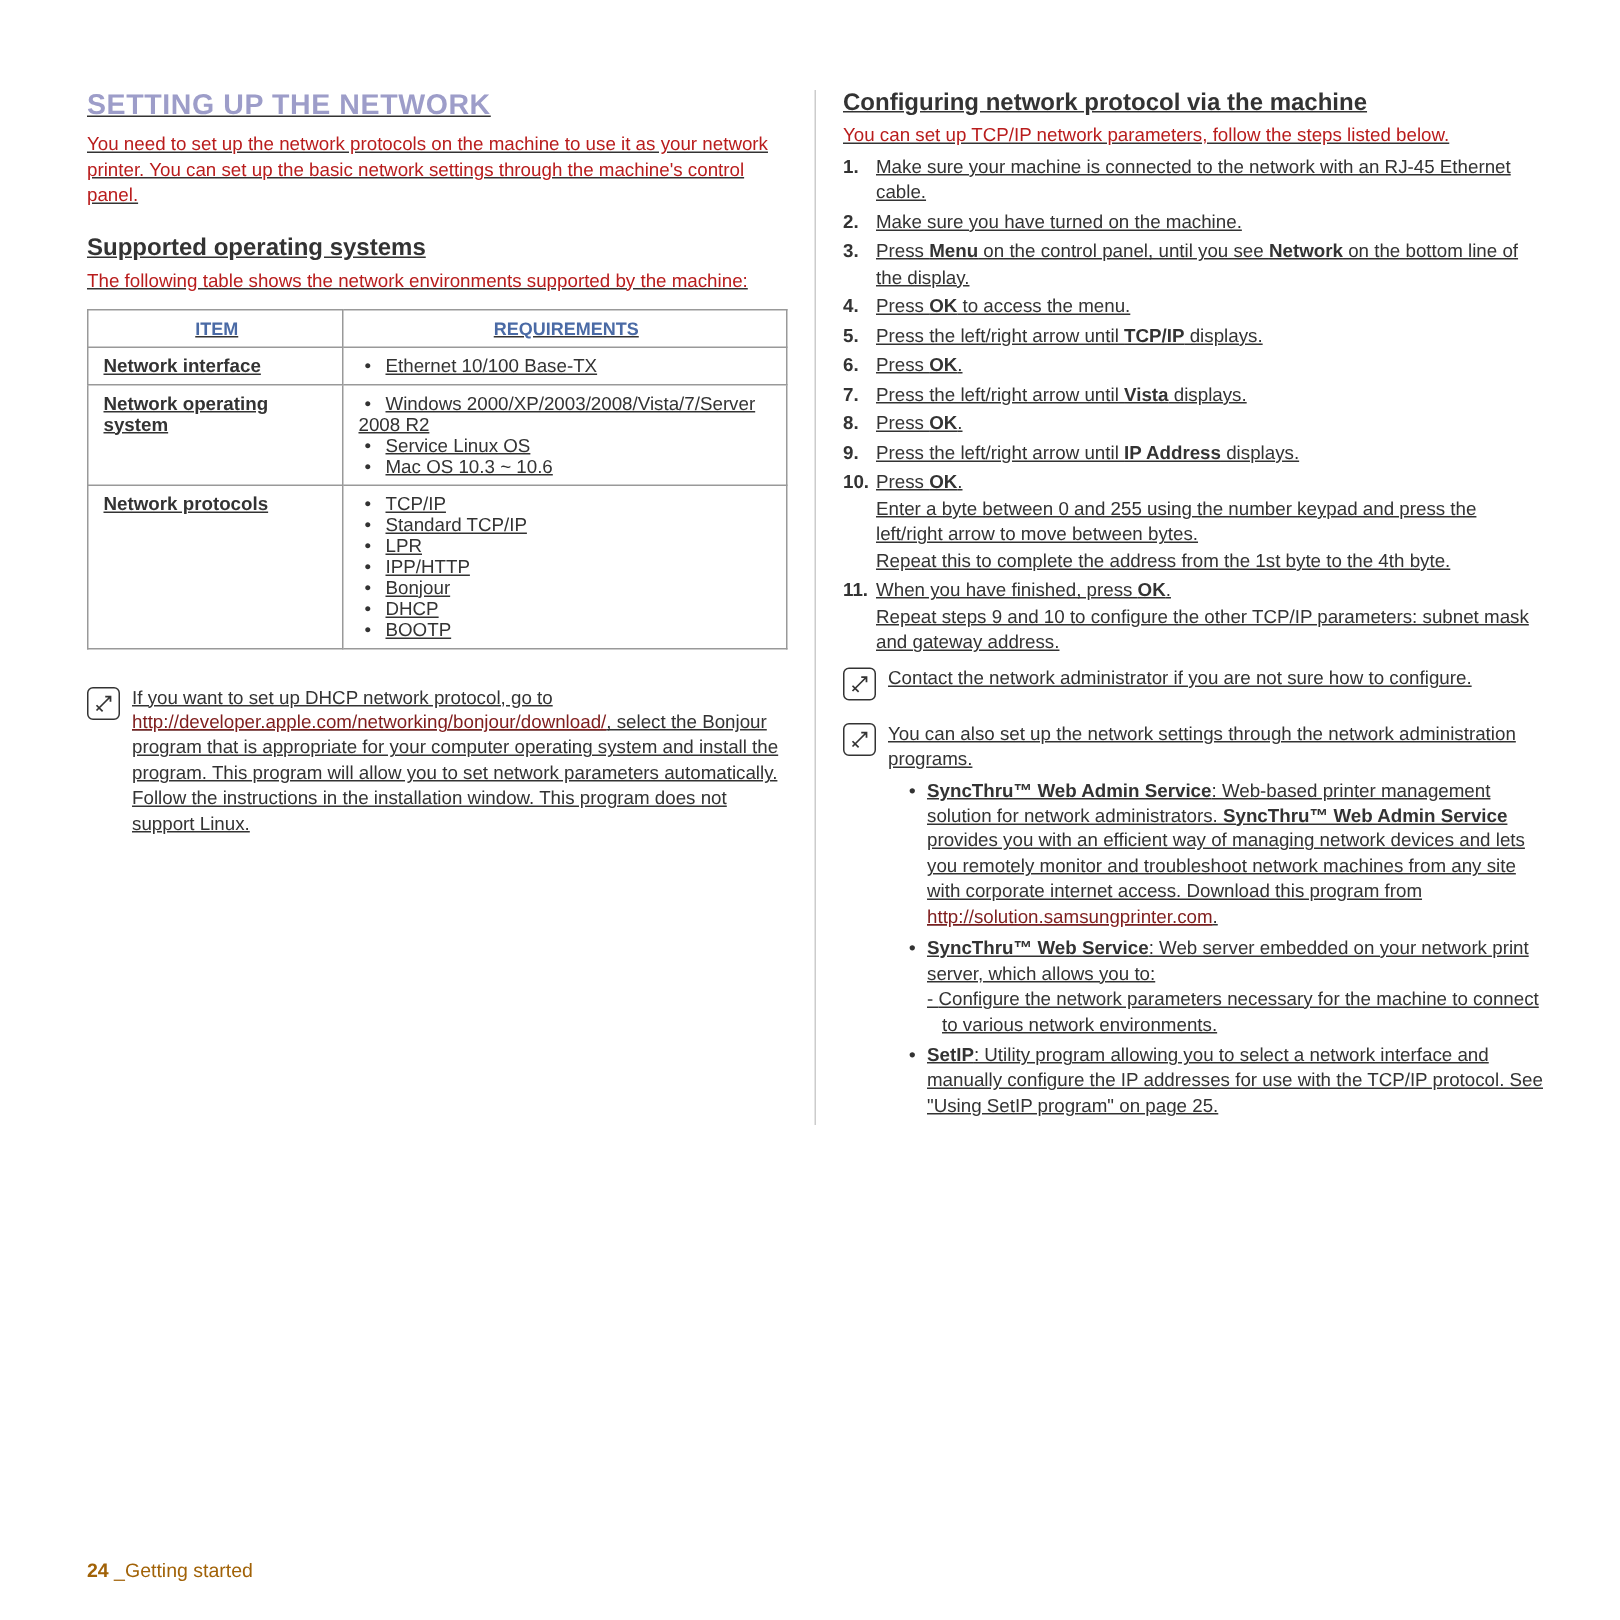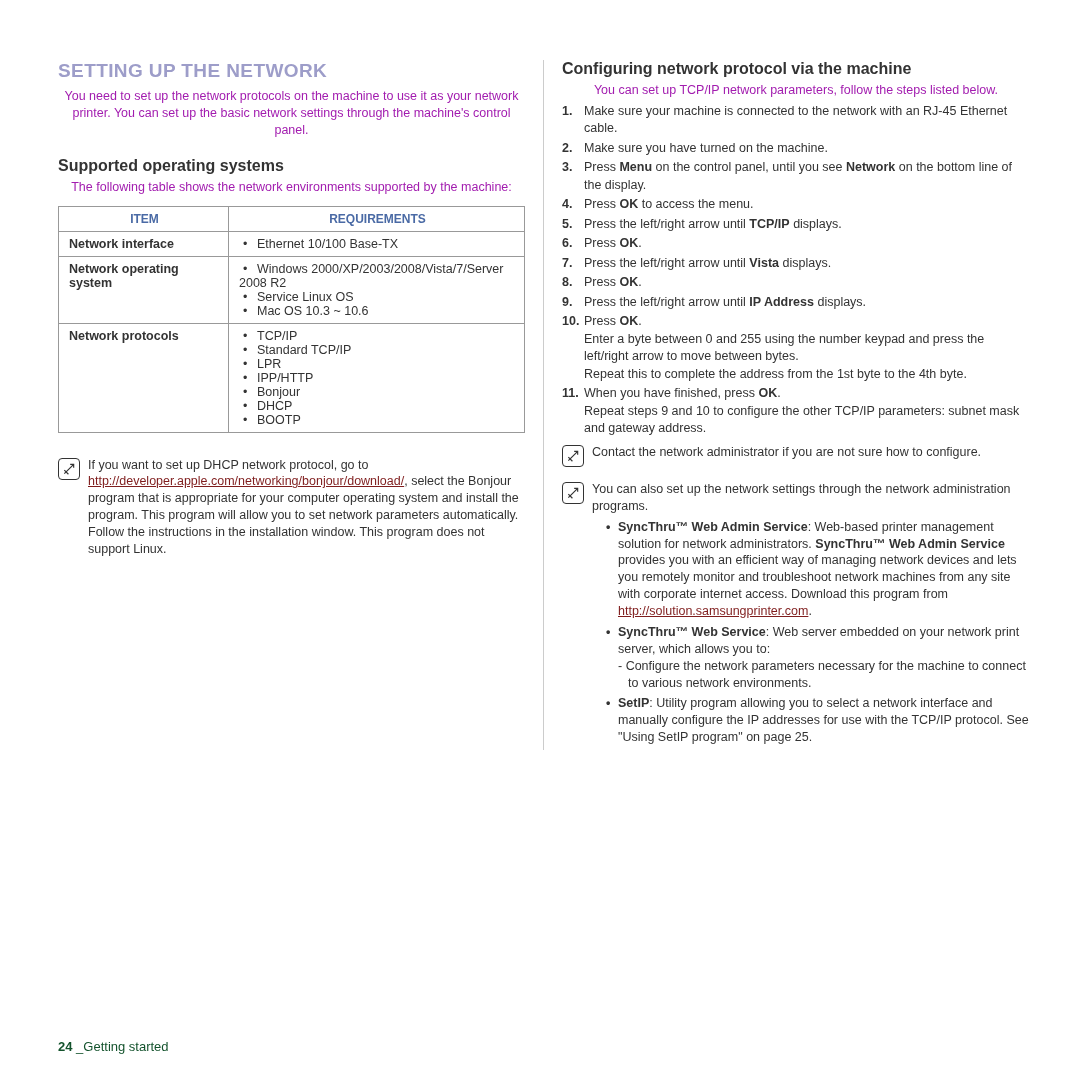--- a/index.html
+++ b/index.html
@@ -7,38 +7,38 @@
     font-family: Arial, Helvetica, sans-serif;
     font-size: 12.5px;
     color: #333;
     background: #fff;
     width: 1080px;
     height: 1080px;
     padding: 60px 50px 30px 58px;
     position: relative;
   }
   .columns { display: flex; gap: 0; }
-  .col { width: 488px; }
+  .col { width: 488px; text-decoration: underline; }
   .col-left { padding-right: 18px; border-right: 1px solid #ccc; }
   .col-right { padding-left: 18px; }
   h1 {
     color: #9d9dc9;
     font-size: 19px;
     font-weight: bold;
     letter-spacing: 0.4px;
     margin-bottom: 6px;
   }
   h2 {
     color: #333;
     font-size: 16px;
     font-weight: bold;
     margin-top: 18px;
     margin-bottom: 4px;
   }
-  p { line-height: 1.35; color:#a21caf;text-align:center; }
+  p { line-height: 1.35; color:#b91c1c; }
   .intro { margin-bottom: 4px; }
   table {
     border-collapse: collapse;
     width: 100%;
     margin-top: 10px;
     margin-bottom: 24px;
     font-size: 12.5px;
   }
   th, td {
     border: 1px solid #999;
@@ -100,21 +100,21 @@
   ul.subbul { list-style:none; padding-left:14px; margin-top:4px;}
   ul.subbul > li { position:relative; padding-left:12px; margin-bottom:4px; line-height:1.35;}
   ul.subbul > li::before { content:"•"; position:absolute; left:0; font-weight:bold;}
   .dash { padding-left:10px; display:block;}
   .dash::before{ content:"- "; margin-left:-10px;}
   .footer {
     position: absolute;
     bottom: 26px;
     left: 58px;
     font-size: 13px;
-    color:#14532d;
+    color:#a16207;
   }
   .footer b { font-weight:bold; }
   b, strong { font-weight:bold; }
 </style>
 </head>
 <body>
 
 <div class="columns">
 
   <div class="col col-left">

